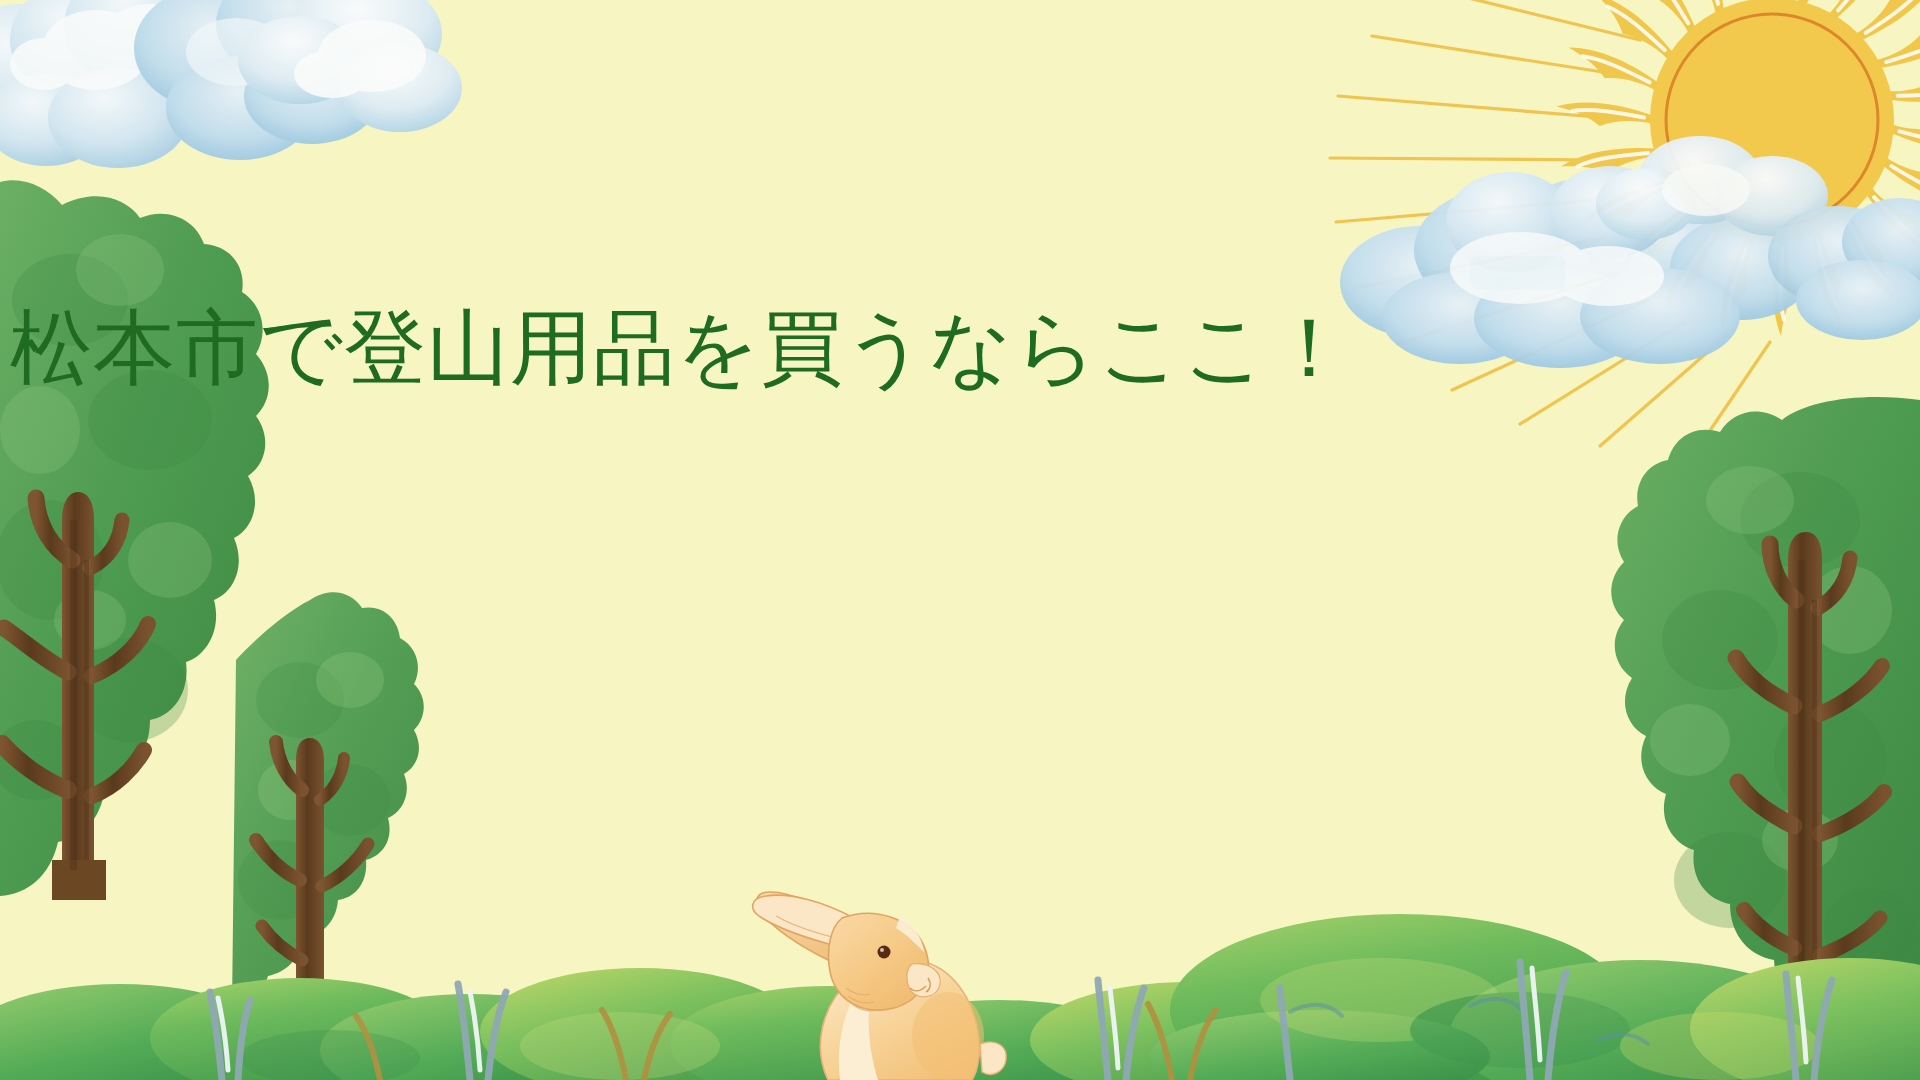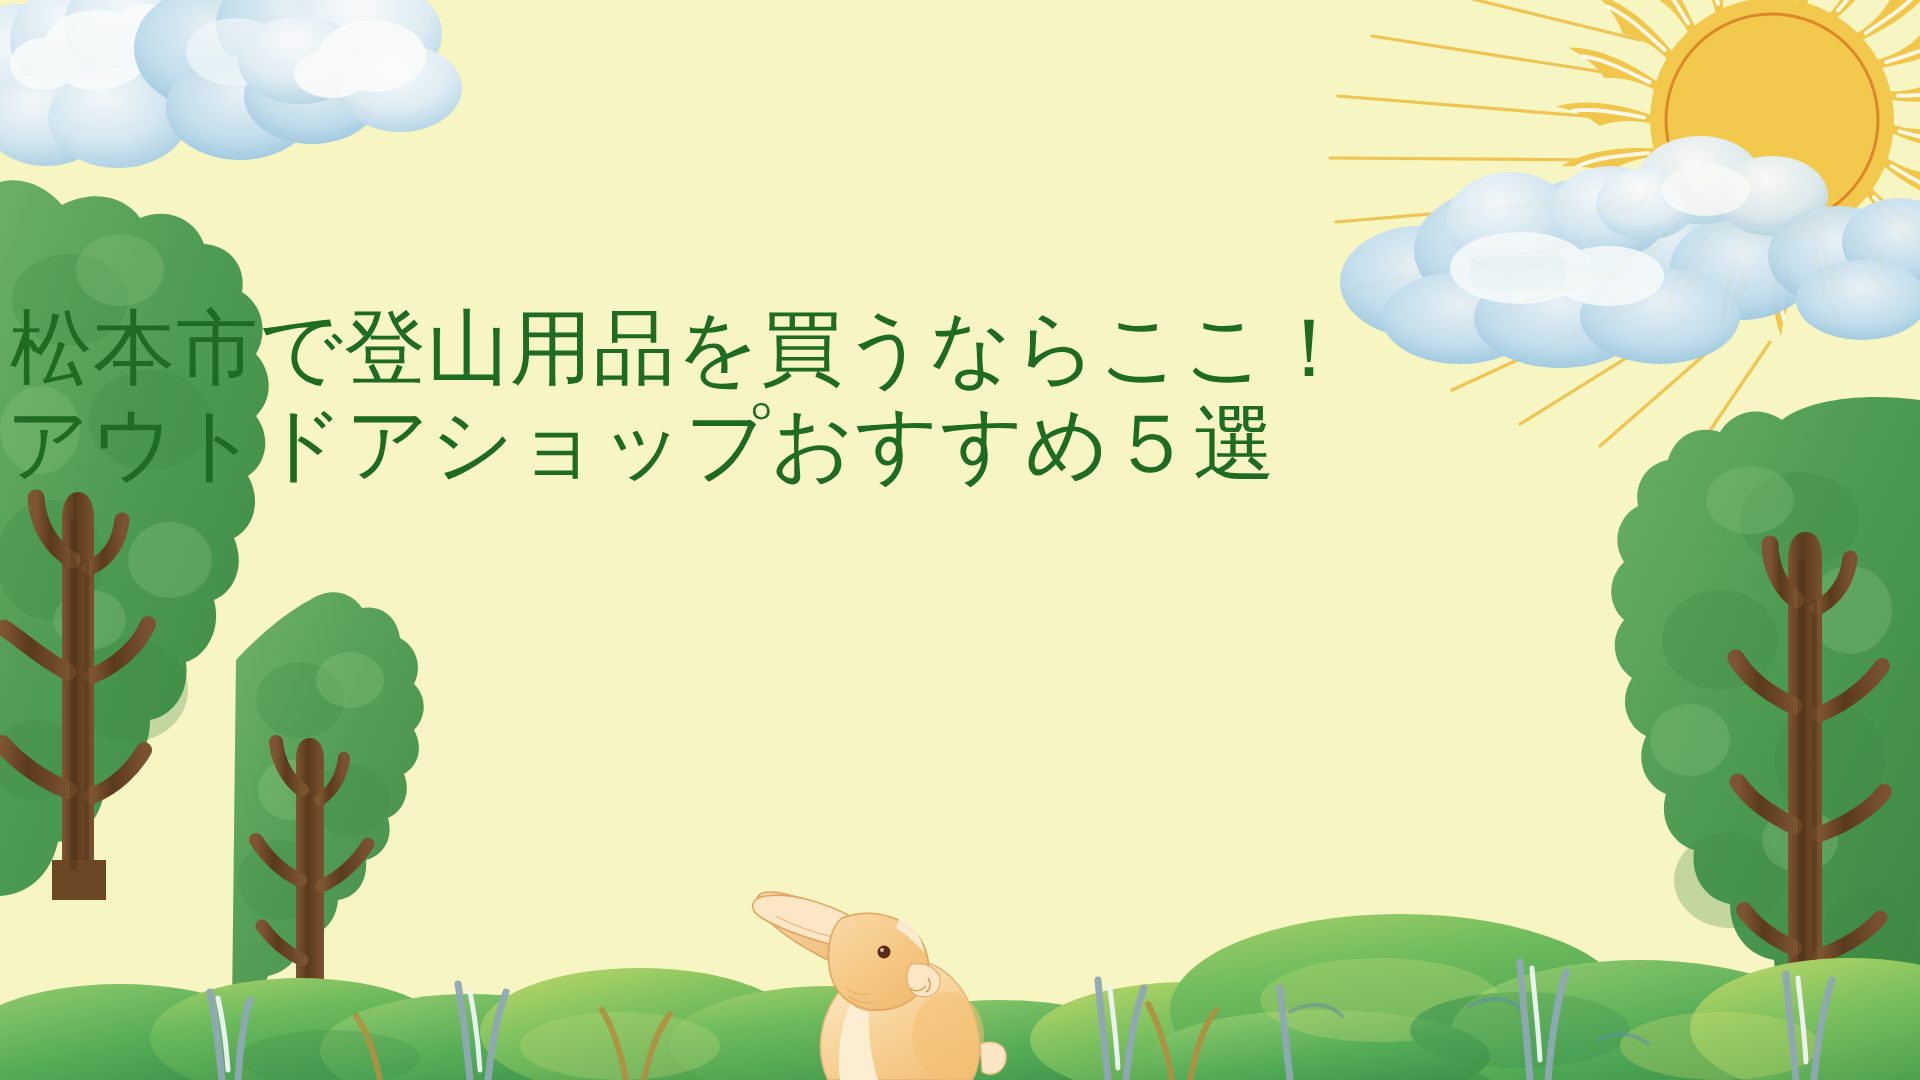--- a/index.html
+++ b/index.html
@@ -492,16 +492,15 @@
         <path d="M848,996 C856,1002 866,1004 874,1002"></path>
         <path d="M852,1004 C860,1010 870,1012 878,1010"></path>
       </g>
 
       <path d="M980,1044 C996,1038 1008,1046 1006,1060 C1004,1072 992,1078 982,1072 Z" fill="#FBE6C6" stroke="#E6B277" stroke-width="1.4"></path>
     </g>
   </svg>
 
   <div id="title-block">
     <div class="title-line l1">松本市で登山用品を買うならここ！</div>
-    <div class="title-line l2">アウトドアショップおすすめ５選</div>
   </div>
 
 </div>
 
 </body></html>

